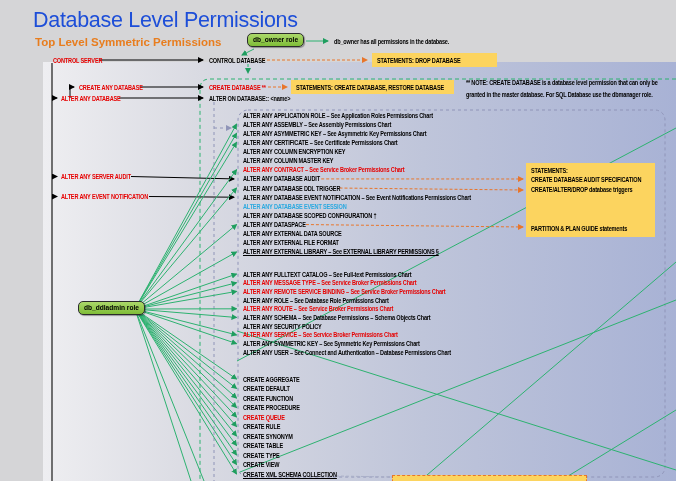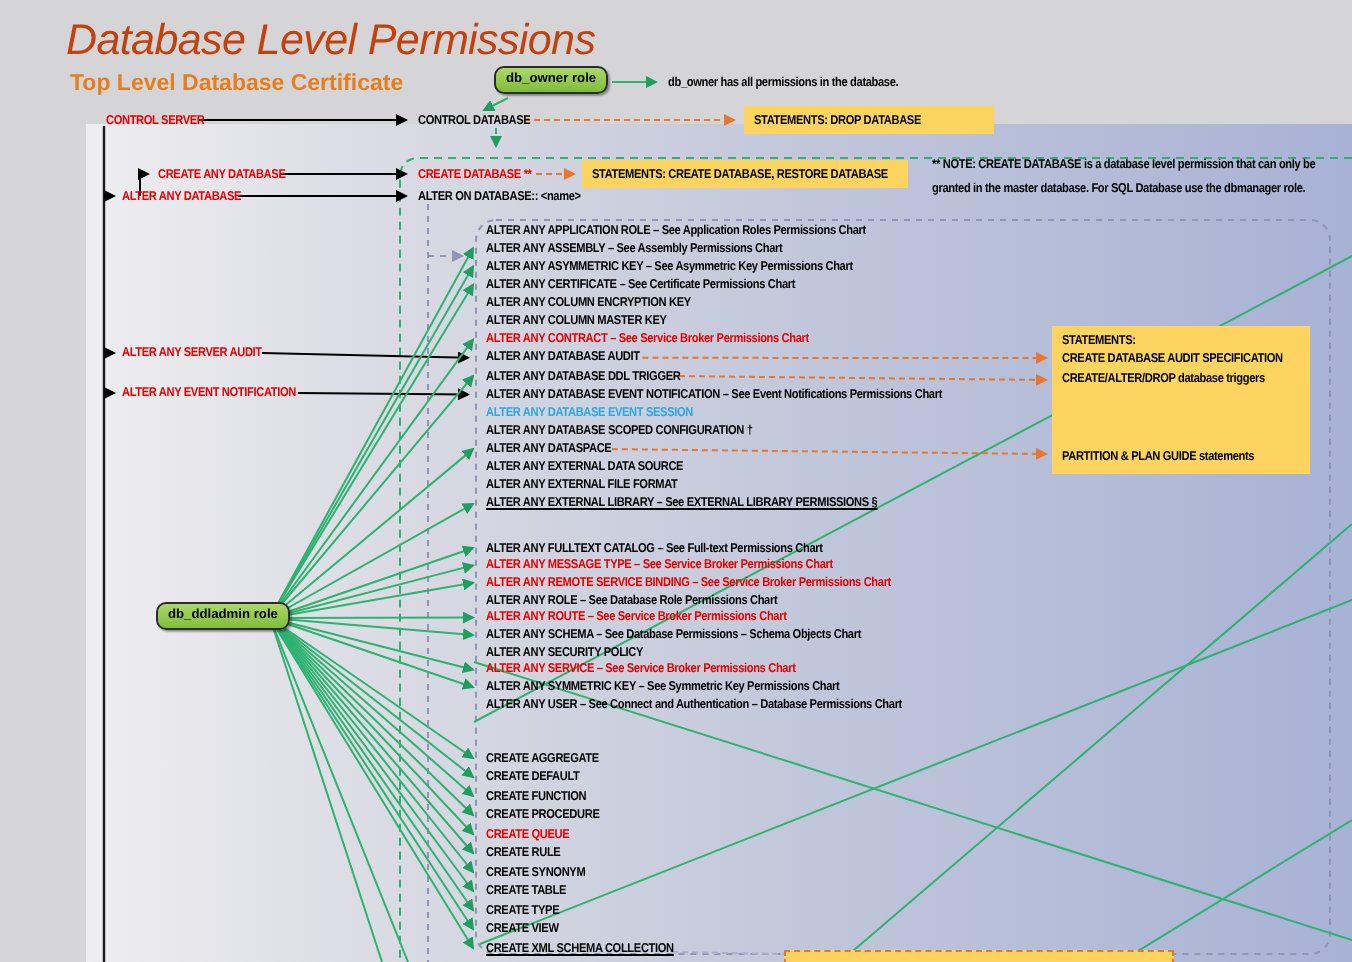--- a/index.html
+++ b/index.html
@@ -7,22 +7,22 @@
        background:#d5d5d7;font-family:"Liberation Sans",sans-serif;}
   #panel{position:absolute;left:43px;top:62px;right:0;bottom:0;
          background:linear-gradient(90deg,#eeeef1 0%,#d9dae2 25%,#bfc5da 60%,#a8b2d5 100%);}
   #lines{position:absolute;left:0;top:0;width:676px;height:481px;z-index:2;}
   .lbl{position:absolute;z-index:3;font-weight:bold;font-size:6.4px;line-height:7px;
        letter-spacing:-0.2px;white-space:nowrap;color:#000;
        transform:scaleX(0.87);transform-origin:0 0;}
   .red{color:#e60000;}
   .blue{color:#2aa9e0;}
   .under{text-decoration:underline;}
-  .title{position:absolute;left:33px;top:8px;z-index:3;font-size:21.5px;color:#c2410c;
-         letter-spacing:-0.3px;white-space:nowrap;font-style:italic;}
+  .title{position:absolute;left:33px;top:8px;z-index:3;font-size:21.5px;color:#1d4ed8;
+         letter-spacing:-0.3px;white-space:nowrap;}
   .subtitle{position:absolute;left:35px;top:36px;z-index:3;font-size:11.5px;font-weight:bold;
             color:#e87d1e;white-space:nowrap;}
   .rolebox{position:absolute;z-index:4;background:linear-gradient(#abd86a,#7fbd38);
            border:1.2px solid #2b2b2b;border-radius:5px;box-shadow:1px 1px 1px rgba(0,0,0,.35);
            font-weight:bold;font-size:6.6px;line-height:12px;padding:0 5px;color:#000;
            white-space:nowrap;}
   .ybox{position:absolute;z-index:2;background:#fcd45f;}
   .ybox-dashed{border:1px dashed #e8762c;}
 </style>
 </head>
@@ -97,21 +97,21 @@
     <line x1="135" y1="309" x2="236.5" y2="417" stroke="#2db270" stroke-width="1" marker-end="url(#aG)"></line>
     <line x1="135" y1="309" x2="236.5" y2="426.5" stroke="#2db270" stroke-width="1" marker-end="url(#aG)"></line>
     <line x1="135" y1="309" x2="236.5" y2="436" stroke="#2db270" stroke-width="1" marker-end="url(#aG)"></line>
     <line x1="135" y1="309" x2="236.5" y2="445.5" stroke="#2db270" stroke-width="1" marker-end="url(#aG)"></line>
     <line x1="135" y1="309" x2="236.5" y2="455" stroke="#2db270" stroke-width="1" marker-end="url(#aG)"></line>
     <line x1="135" y1="309" x2="236.5" y2="464.5" stroke="#2db270" stroke-width="1" marker-end="url(#aG)"></line>
     <line x1="135" y1="309" x2="236.5" y2="474" stroke="#2db270" stroke-width="1" marker-end="url(#aG)"></line>
   </svg>
 
 <div class="title">Database Level Permissions</div>
-<div class="subtitle">Top Level Database Certificate</div>
+<div class="subtitle">Top Level Symmetric Permissions</div>
 
 <div class="rolebox" style="left:247px;top:33px;">db_owner role</div>
 <div class="lbl" style="left:334px;top:38px;">db_owner has all permissions in the database.</div>
 
 <div class="rolebox" style="left:78px;top:301px;">db_ddladmin role</div>
 
 <div class="lbl red" style="left:53px;top:57px;">CONTROL SERVER</div>
 <div class="lbl red" style="left:79px;top:84px;">CREATE ANY DATABASE</div>
 <div class="lbl red" style="left:61px;top:95px;">ALTER ANY DATABASE</div>
 <div class="lbl red" style="left:61px;top:173px;">ALTER ANY SERVER AUDIT</div>

